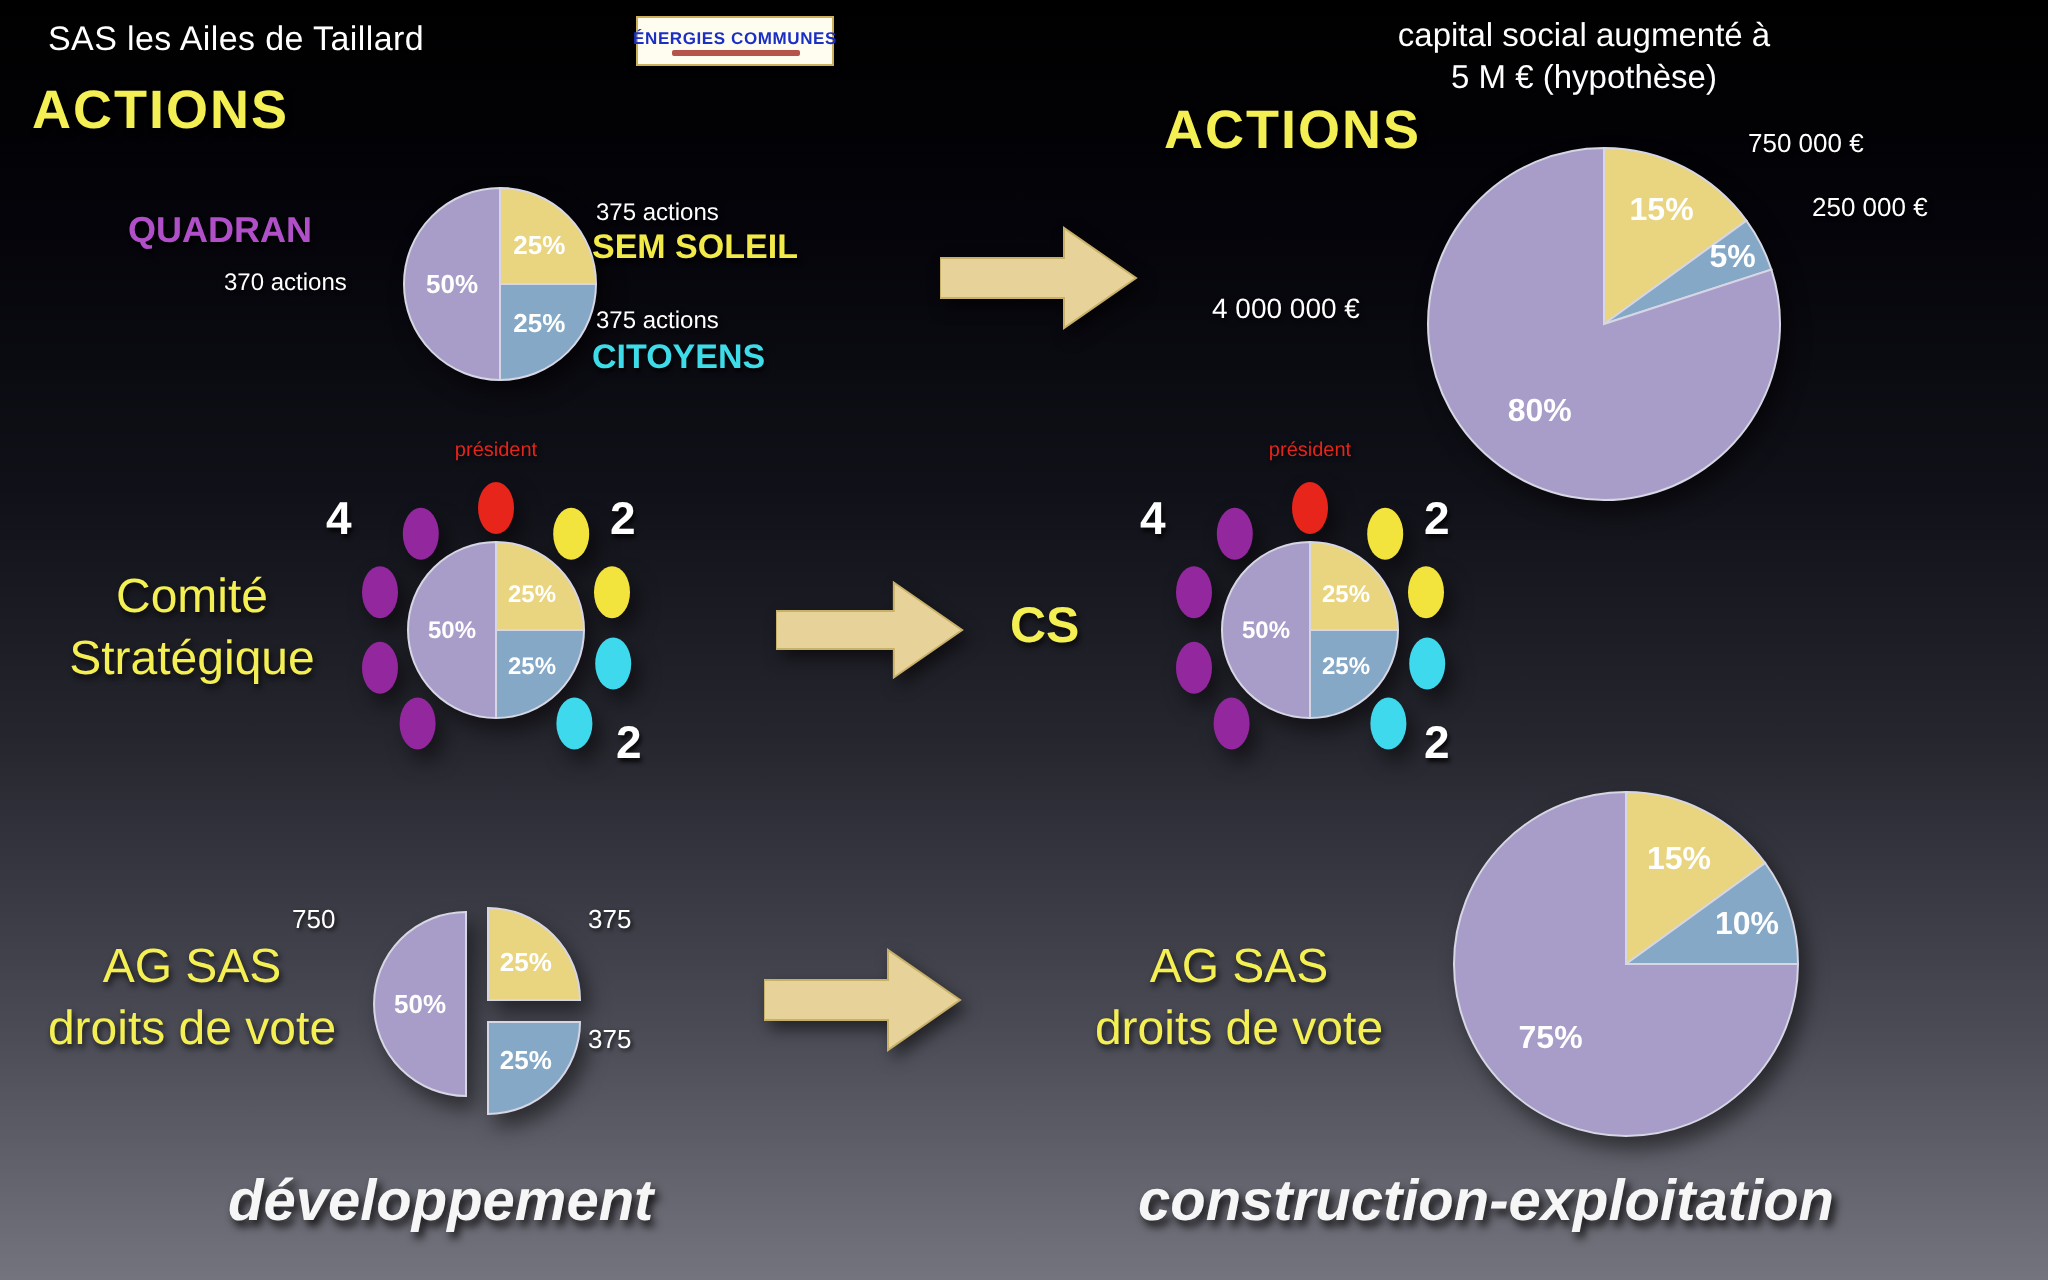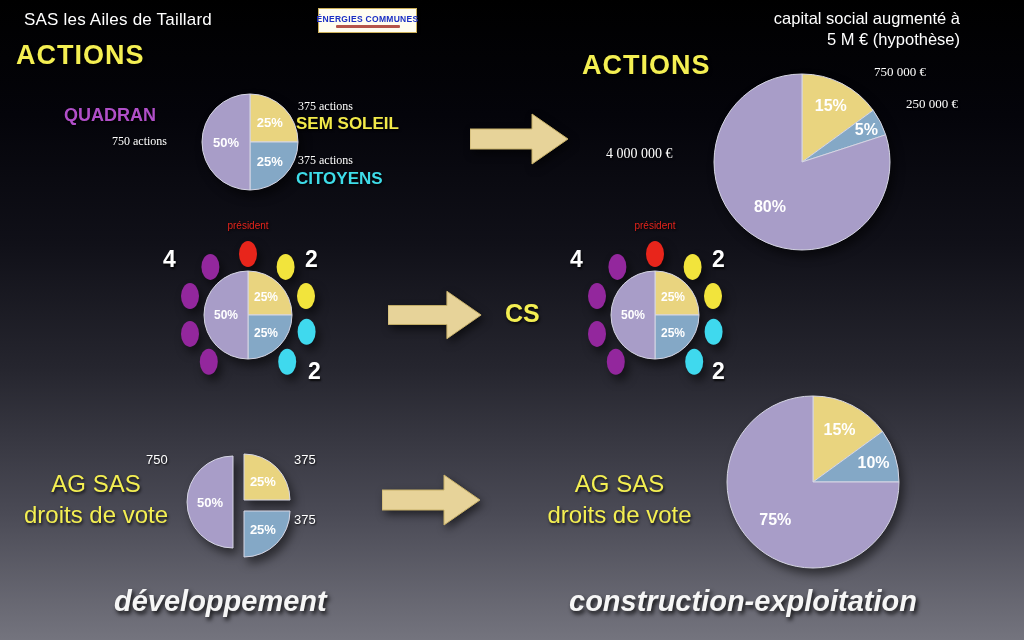--- a/index.html
+++ b/index.html
@@ -8,32 +8,32 @@
     font-family:"Liberation Sans",sans-serif;
     background:linear-gradient(180deg,#000 0%,#04040a 18%,#101018 38%,#26262f 58%,#4a4a55 80%,#74747e 100%);
   }
   .slide *{position:absolute;}
   .title{left:24px;top:10px;color:#fff;font-size:17px;font-weight:normal;letter-spacing:.2px;}
   .logo{left:318px;top:8px;width:97px;height:23px;background:#fffdf0;border:1px solid #cdb15a;
         display:flex;flex-direction:column;align-items:center;justify-content:center;box-shadow:0 1px 3px rgba(0,0,0,.6);}
   .logo span{position:static;}
   .logo-text{color:#1b2fc4;font-size:8.5px;font-weight:bold;white-space:nowrap;letter-spacing:.3px;}
   .logo-stripe{width:64px;height:3px;background:#b5544a;margin-top:1px;border-radius:1px;}
-  .cap-aug{left:680px;top:8px;width:280px;text-align:right;color:#fff;font-size:16.5px;line-height:21px;}
+  .cap-aug{left:652px;top:8px;width:280px;text-align:center;color:#fff;font-size:16.5px;line-height:21px;}
   .cap-aug .line{position:static;display:block;}
   .yellow-h{color:#f4ef52;text-shadow:1px 2px 3px rgba(0,0,0,.75);}
   .actions-left{left:16px;top:40px;font-size:27px;letter-spacing:1px;font-weight:600;}
   .cap-init{left:135px;top:44px;width:200px;text-align:center;color:#fff;}
   .cap-init div{position:static;}
   .ci1{font-size:16px;}
   .ci2{font-size:19px;margin-top:3px;}
   .pie{filter:drop-shadow(4px 6px 5px rgba(0,0,0,.5));text-align:center;}
   .pie-a{left:196px;top:88px;}
   .quadran-label{left:64px;top:105px;color:#b04fc8;font-size:18px;font-weight:700;text-shadow:1px 2px 2px rgba(0,0,0,.7);}
-  .small-txt{color:#fff;font-size:12px;text-shadow:1px 1px 2px rgba(0,0,0,.8);font-family:Liberation Serif, serif;}
+  .small-txt{color:#fff;font-size:12px;text-shadow:1px 1px 2px rgba(0,0,0,.8);}
   .quadran-shares{left:112px;top:134px;}
   .sem-shares{left:298px;top:99px;}
   .sem-label{left:296px;top:114px;color:#f2ea49;font-size:17px;font-weight:600;text-shadow:1px 2px 2px rgba(0,0,0,.7);}
   .cit-shares{left:298px;top:153px;}
   .cit-label{left:296px;top:169px;color:#3edce8;font-size:17px;font-weight:600;text-shadow:1px 2px 2px rgba(0,0,0,.7);}
   .arrow{filter:drop-shadow(3px 4px 4px rgba(0,0,0,.55));}
   .arrow svg{position:static;display:block;}
   .arrow1{left:470px;top:112px;}
   .arrow2{left:388px;top:288px;}
   .arrow3{left:382px;top:473px;}
@@ -95,21 +95,21 @@
         <path d="M 54 54 L 54.0 6.0 A 48 48 0 0 1 102.0 54.0 Z" fill="#e9d47f" stroke="#d6d6e4" stroke-width="1"></path>
         <text x="73.7" y="34.3" fill="#ffffff" font-size="13" font-weight="600" text-anchor="middle" dominant-baseline="central" font-family="Liberation Sans, sans-serif">25%</text>
         <path d="M 54 54 L 102.0 54.0 A 48 48 0 0 1 54.0 102.0 Z" fill="#84a8c6" stroke="#d6d6e4" stroke-width="1"></path>
         <text x="73.7" y="73.7" fill="#ffffff" font-size="13" font-weight="600" text-anchor="middle" dominant-baseline="central" font-family="Liberation Sans, sans-serif">25%</text>
         <path d="M 54 54 L 54.0 102.0 A 48 48 0 0 1 54.0 6.0 Z" fill="#a89dc8" stroke="#d6d6e4" stroke-width="1"></path>
         <text x="30.0" y="54.0" fill="#ffffff" font-size="13" font-weight="600" text-anchor="middle" dominant-baseline="central" font-family="Liberation Sans, sans-serif">50%</text>
       </svg>
     </div>
 
   <div class="quadran-label">QUADRAN</div>
-  <div class="small-txt quadran-shares">750 actions</div>
+  <div class="small-txt quadran-shares">370 actions</div>
   <div class="small-txt sem-shares">375 actions</div>
   <div class="sem-label">SEM SOLEIL</div>
   <div class="small-txt cit-shares">375 actions</div>
   <div class="cit-label">CITOYENS</div>
 
   <div class="arrow arrow1">
     <svg width="100" height="54" viewBox="0 0 100 54">
         <polygon points="0,17 62,17 62,2 98,27 62,52 62,37 0,37" fill="#e7d399" stroke="#c7b068" stroke-width="1"></polygon>
       </svg>
   </div>
@@ -123,20 +123,22 @@
         <text x="158.3" y="61.2" fill="#ffffff" font-size="16" font-weight="600" text-anchor="middle" dominant-baseline="central" font-family="Liberation Sans, sans-serif">5%</text>
         <path d="M 94 94 L 177.7 66.8 A 88 88 0 1 1 94.0 6.0 Z" fill="#a89dc8" stroke="#d6d6e4" stroke-width="1"></path>
         <text x="61.9" y="138.1" fill="#ffffff" font-size="16" font-weight="600" text-anchor="middle" dominant-baseline="central" font-family="Liberation Sans, sans-serif">80%</text>
       </svg>
     </div>
   <div class="small-txt amt-sem">750 000 €</div>
   <div class="small-txt amt-cit">250 000 €</div>
   <div class="small-txt amt-quad">4 000 000 €</div>
 
   <div class="yellow-h comite">
+    <div>Comité</div>
+    <div>Stratégique</div>
   </div>
 
   <div class="pie pie-c">
       <svg width="160" height="160" viewBox="0 0 160 160" style="position:static;display:block">
         <path d="M 80 80 L 80.0 36.0 A 44 44 0 0 1 124.0 80.0 Z" fill="#e9d47f" stroke="#d6d6e4" stroke-width="1"></path>
         <text x="98.0" y="62.0" fill="#ffffff" font-size="12" font-weight="600" text-anchor="middle" dominant-baseline="central" font-family="Liberation Sans, sans-serif">25%</text>
         <path d="M 80 80 L 124.0 80.0 A 44 44 0 0 1 80.0 124.0 Z" fill="#84a8c6" stroke="#d6d6e4" stroke-width="1"></path>
         <text x="98.0" y="98.0" fill="#ffffff" font-size="12" font-weight="600" text-anchor="middle" dominant-baseline="central" font-family="Liberation Sans, sans-serif">25%</text>
         <path d="M 80 80 L 80.0 124.0 A 44 44 0 0 1 80.0 36.0 Z" fill="#a89dc8" stroke="#d6d6e4" stroke-width="1"></path>
         <text x="58.0" y="80.0" fill="#ffffff" font-size="12" font-weight="600" text-anchor="middle" dominant-baseline="central" font-family="Liberation Sans, sans-serif">50%</text>

